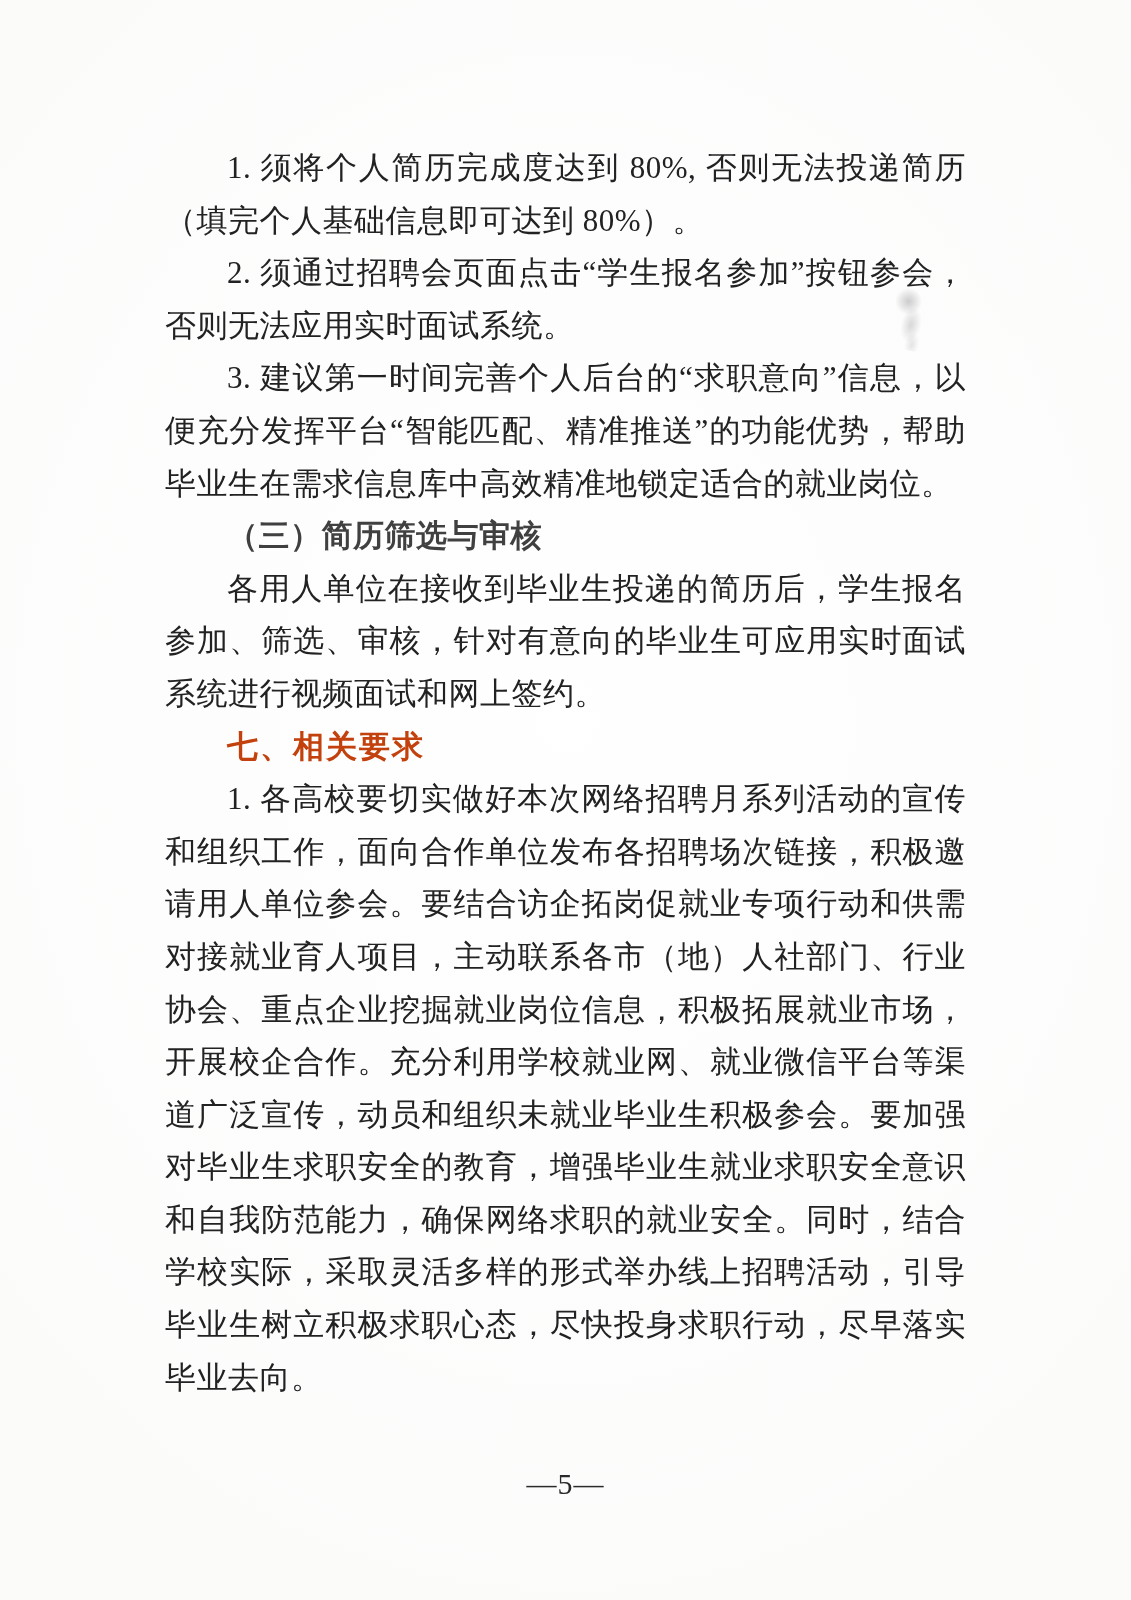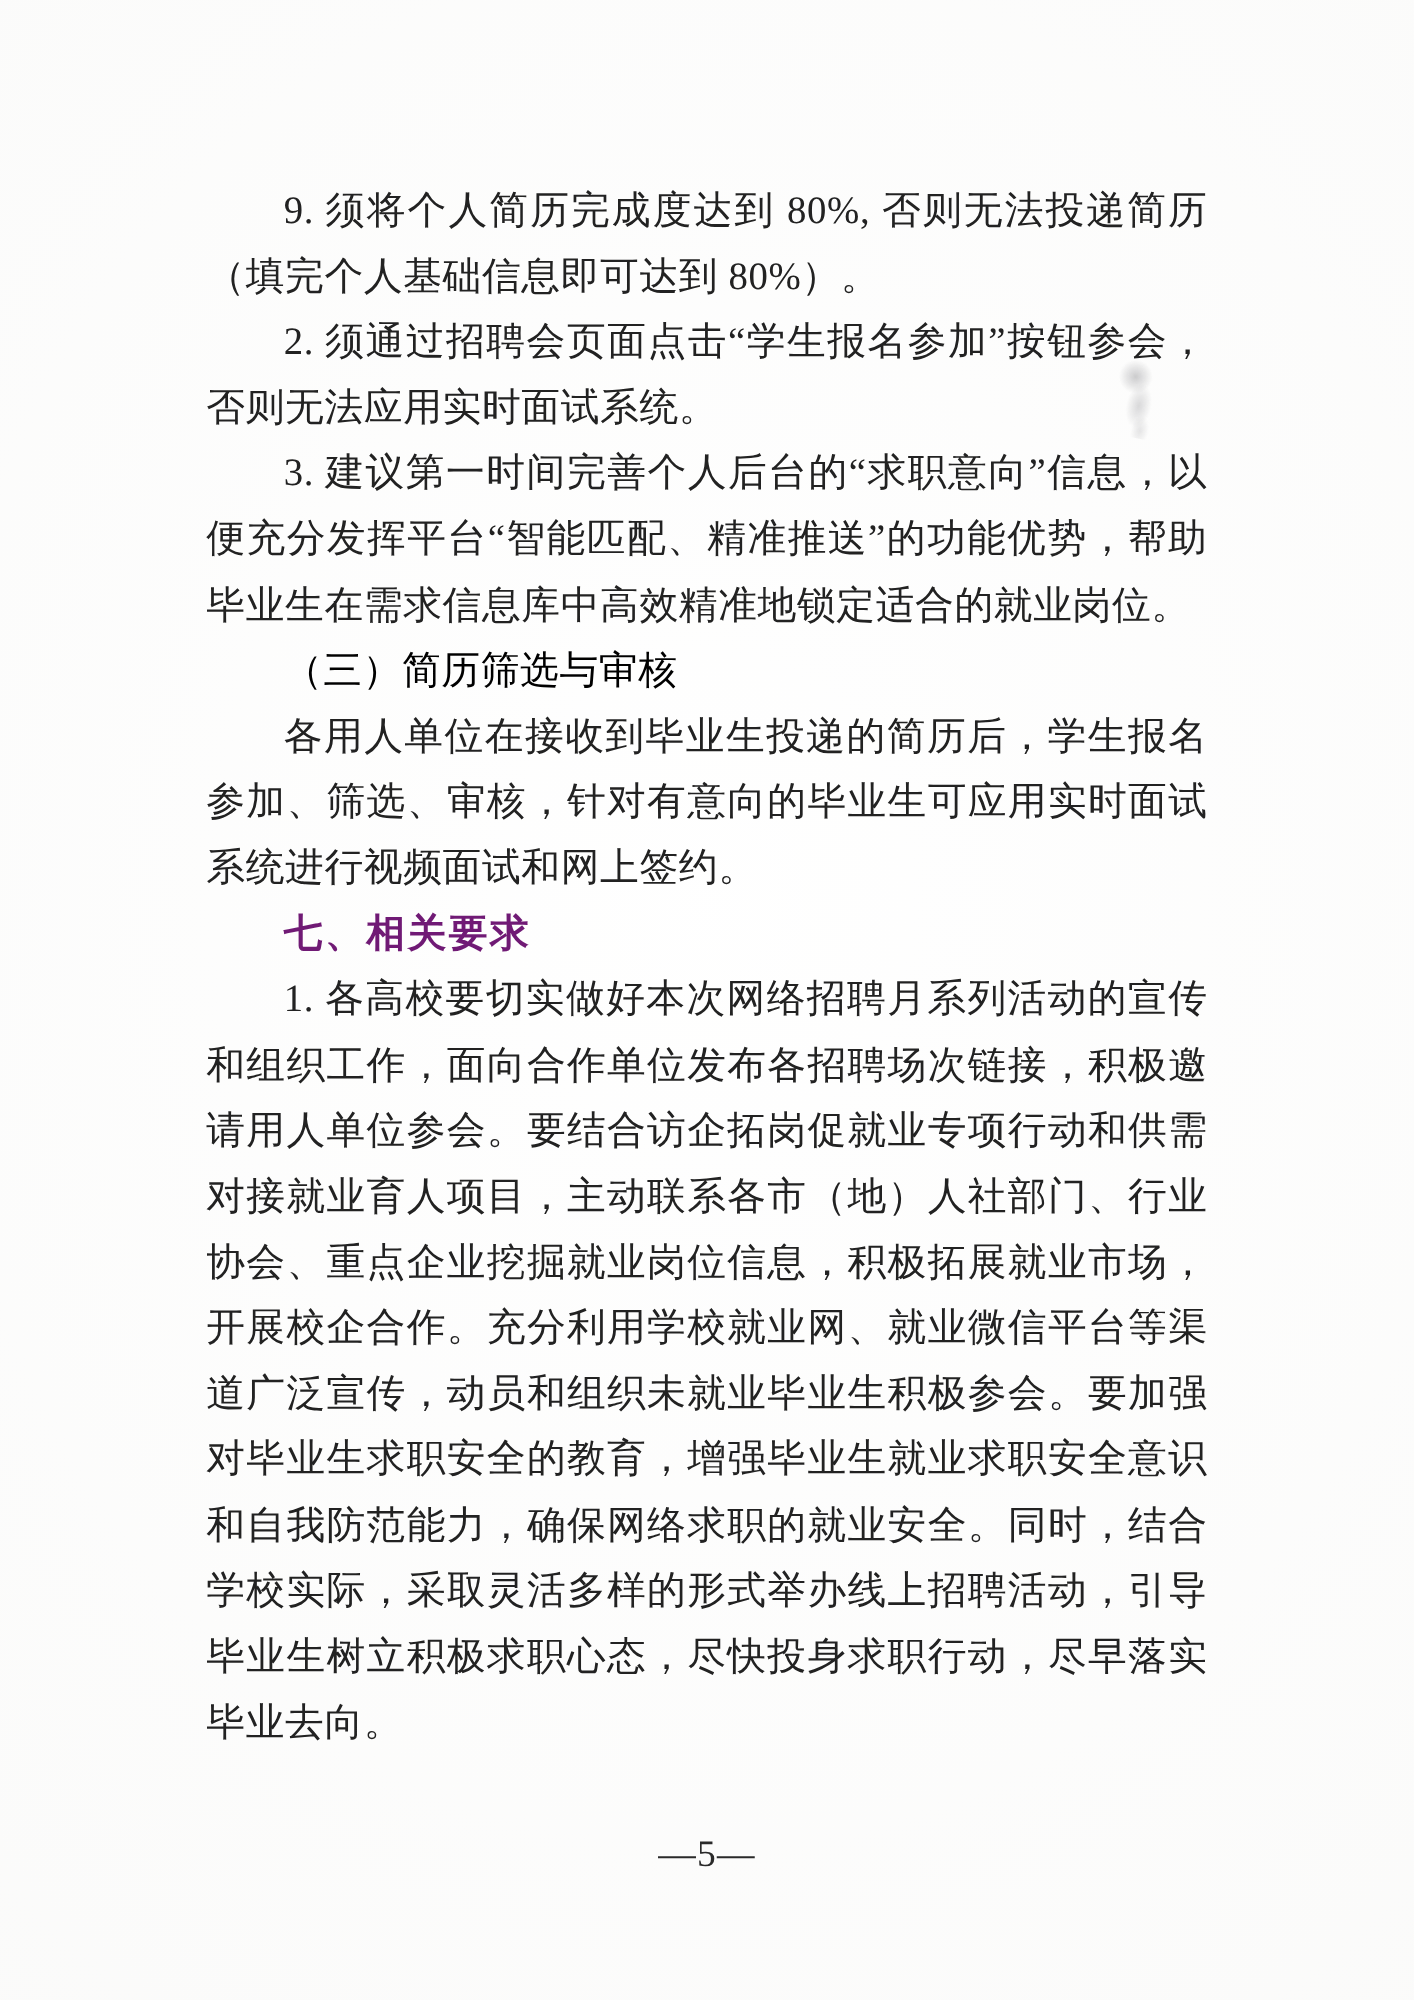--- a/index.html
+++ b/index.html
@@ -33,27 +33,27 @@
     letter-spacing: 0.5px;
   }
   .content p {
     margin: 0;
     text-indent: 2em;
   }
   p.body {
     font-weight: normal;
   }
   p.heading-kai {
-    font-weight: normal;
-    color: #000000;
+    font-weight: bold;
+    color: #404040;
   }
   p.heading-hei {
     font-weight: bold;
     font-family: "Liberation Sans", "DejaVu Sans", sans-serif;
-    color: #701a75;
+    color: #c2410c;
     letter-spacing: 2px;
   }
   .page-number {
     position: absolute;
     top: 1467px;
     left: 0;
     width: 100%;
     text-align: center;
     font-size: 30px;
     letter-spacing: 1px;
@@ -74,21 +74,21 @@
     transform: rotate(12deg);
     filter: blur(0.5px);
   }
 </style>
 </head>
 <body>
 
 <div class="paper"></div>
 
 <div class="content">
-  <p class="body">9. 须将个人简历完成度达到 80%, 否则无法投递简历（填完个人基础信息即可达到 80%）。</p>
+  <p class="body">1. 须将个人简历完成度达到 80%, 否则无法投递简历（填完个人基础信息即可达到 80%）。</p>
   <p class="body">2. 须通过招聘会页面点击“学生报名参加”按钮参会，否则无法应用实时面试系统。</p>
   <p class="body">3. 建议第一时间完善个人后台的“求职意向”信息，以便充分发挥平台“智能匹配、精准推送”的功能优势，帮助毕业生在需求信息库中高效精准地锁定适合的就业岗位。</p>
   <p class="heading-kai">（三）简历筛选与审核</p>
   <p class="body">各用人单位在接收到毕业生投递的简历后，学生报名参加、筛选、审核，针对有意向的毕业生可应用实时面试系统进行视频面试和网上签约。</p>
   <p class="heading-hei">七、相关要求</p>
   <p class="body">1. 各高校要切实做好本次网络招聘月系列活动的宣传和组织工作，面向合作单位发布各招聘场次链接，积极邀请用人单位参会。要结合访企拓岗促就业专项行动和供需对接就业育人项目，主动联系各市（地）人社部门、行业协会、重点企业挖掘就业岗位信息，积极拓展就业市场，开展校企合作。充分利用学校就业网、就业微信平台等渠道广泛宣传，动员和组织未就业毕业生积极参会。要加强对毕业生求职安全的教育，增强毕业生就业求职安全意识和自我防范能力，确保网络求职的就业安全。同时，结合学校实际，采取灵活多样的形式举办线上招聘活动，引导毕业生树立积极求职心态，尽快投身求职行动，尽早落实毕业去向。</p>
 </div>
 
 <div class="smudge"></div>
 

